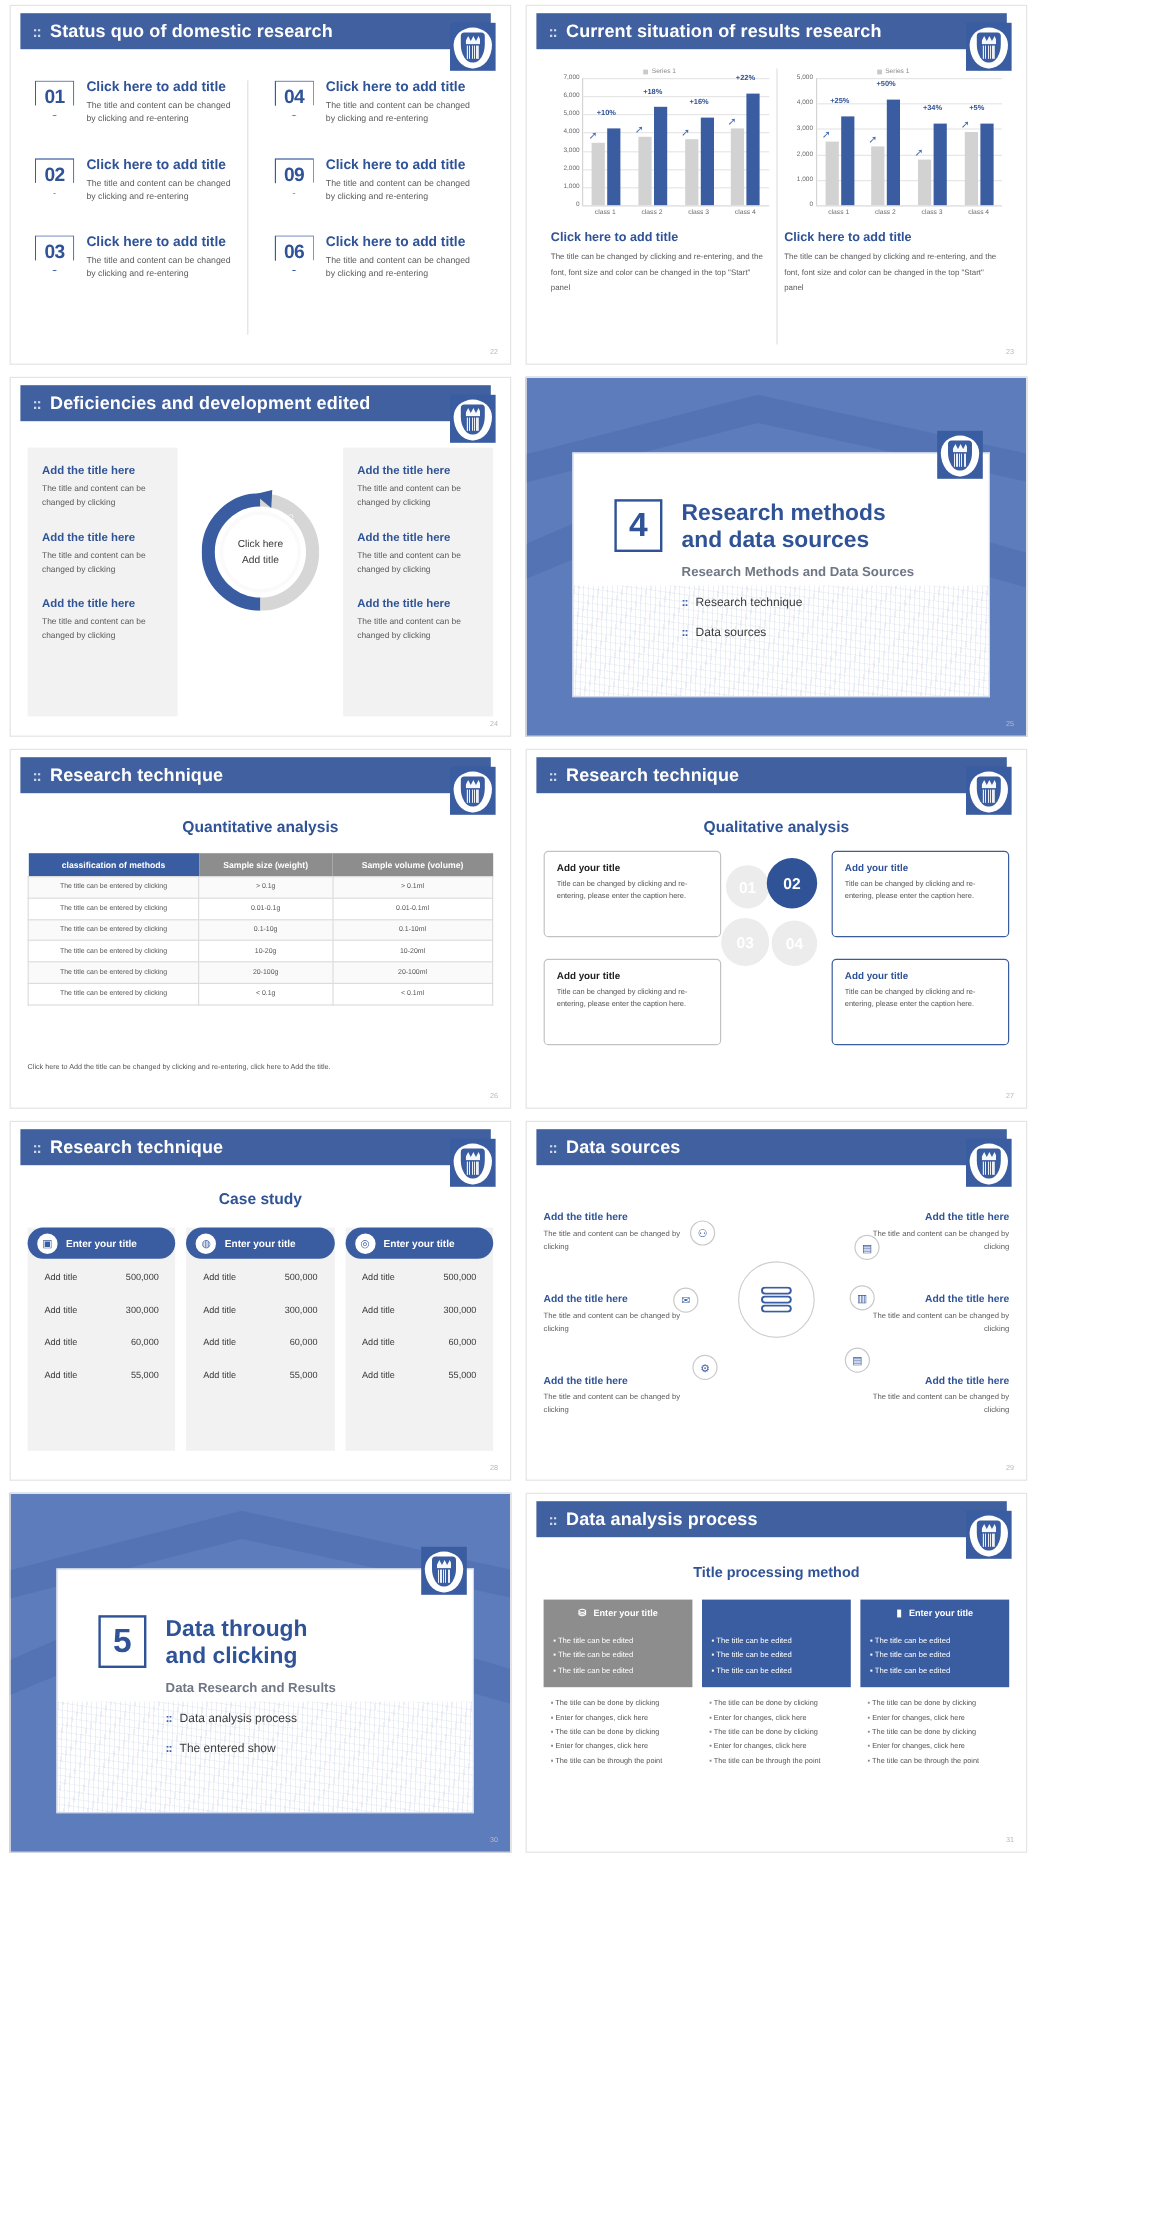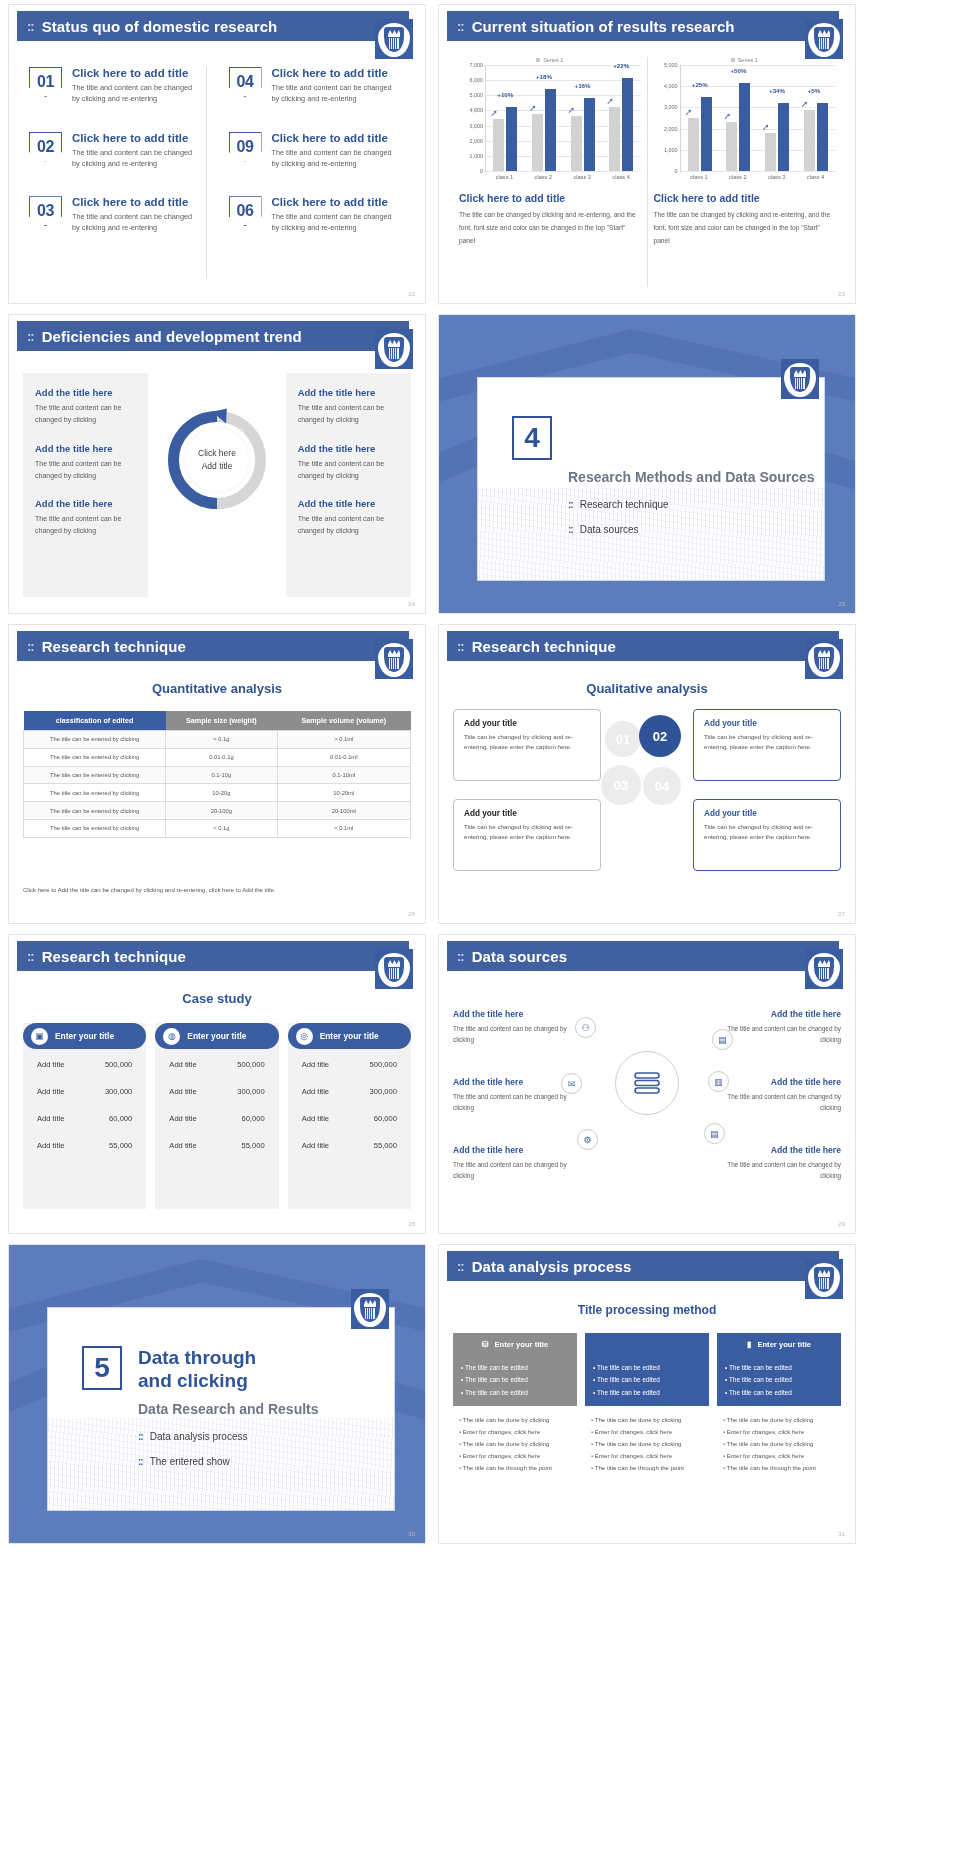--- a/index.html
+++ b/index.html
@@ -137,21 +137,21 @@
       repeating-linear-gradient(8deg, rgba(140,160,200,.10) 0 1px, transparent 1px 6px);
   }
   .cov-in { position:relative; z-index:2; padding:38px 0 0 34px; }
   .cov-row { display:flex; align-items:flex-start; }
   .bignum {
     width:40px; height:44px; border:2px solid #2f5396; color:#2f5396;
     font-size:28px; font-weight:bold; display:flex; align-items:center; justify-content:center;
     margin-right:16px; flex:0 0 40px;
   }
   .cov-h { color:#2f5396; font-size:19px; font-weight:bold; line-height:1.22; }
-  .cov-sub { color:#6f7684; font-size:14px; font-weight:bold; margin:9px 0 0 56px; }
+  .cov-sub { color:#6f7684; font-size:11px; font-weight:bold; margin:9px 0 0 56px; }
   .cov-li { margin:14px 0 0 56px; display:flex; align-items:center; font-size:10px; color:#3b3b3b; }
   .cov-li .dd { color:#3a5ca0; font-weight:bold; font-size:10px; margin-right:7px; letter-spacing:-1px; }
   
   .sec-h { position:absolute; left:0; right:0; top:56px; text-align:center; color:#2f5396; font-size:13px; font-weight:bold; }
   table.q { position:absolute; left:14px; right:14px; top:86px; border-collapse:collapse; width:calc(100% - 28px); }
   table.q th { color:#fff; font-size:7.2px; font-weight:bold; padding:5px 0; text-align:center; }
   table.q th.c0 { background:#3a5ca0; }
   table.q th.cx { background:#8d8d8d; }
   table.q td { font-size:5.8px; color:#555; text-align:center; padding:5.4px 0; border:1px solid #dcdcdc; }
   table.q td.c0 { font-size:5.8px; }
@@ -391,21 +391,21 @@
           <div class="p">The title can be changed by clicking and re-entering, and the font, font size and color can be changed in the top "Start" panel</div>
         </div>
       </div>
     </div>
     <div class="pgnum">23</div>
   </div>
 
   <div class="slide">
     <div class="titlebar">
       <span class="dots">::</span>
-      <span class="ttl">Deficiencies and development trend</span>
+      <span class="ttl">Deficiencies and development edited</span>
     </div>
     <div class="logo">
         <div class="shield"></div>
       </div>
     <div class="cyc">
       <div class="cycpanel">
         <div class="cycitem">
             <div class="h">Add the title here</div>
             <div class="p">The title and content can be changed by clicking</div>
           </div>
@@ -451,20 +451,24 @@
   <div class="slide cover">
     <div class="roofA"></div>
     <div class="roofB"></div>
     <div class="logo" style="top:44px;right:36px;z-index:9;">
         <div class="shield"></div>
       </div>
     <div class="card">
       <div class="cov-in">
         <div class="cov-row">
           <div class="bignum">4</div>
+          <div>
+            <div class="cov-h">Research methods</div>
+            <div class="cov-h">and data sources</div>
+          </div>
         </div>
         <div class="cov-sub">Research Methods and Data Sources</div>
         <div class="cov-li">
             <span class="dd">::</span>
             <span>Research technique</span>
           </div>
         <div class="cov-li">
             <span class="dd">::</span>
             <span>Data sources</span>
           </div>
@@ -478,21 +482,21 @@
       <span class="dots">::</span>
       <span class="ttl">Research technique</span>
     </div>
     <div class="logo">
         <div class="shield"></div>
       </div>
     <div class="sec-h">Quantitative analysis</div>
     <table class="q">
       <thead>
           <tr>
-        <th class="c0">classification of edited</th>
+        <th class="c0">classification of methods</th>
         <th class="cx">Sample size (weight)</th>
         <th class="cx">Sample volume (volume)</th>
       </tr>
         </thead>
       <tbody id="qtbody">
           <tr>
             <td class="c0">The title can be entered by clicking</td>
             <td>&gt; 0.1g</td>
             <td>&gt; 0.1ml</td>
           </tr>

